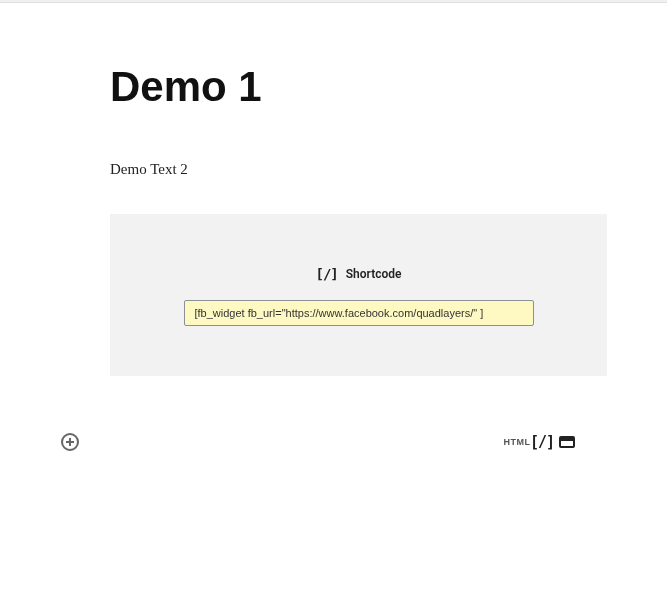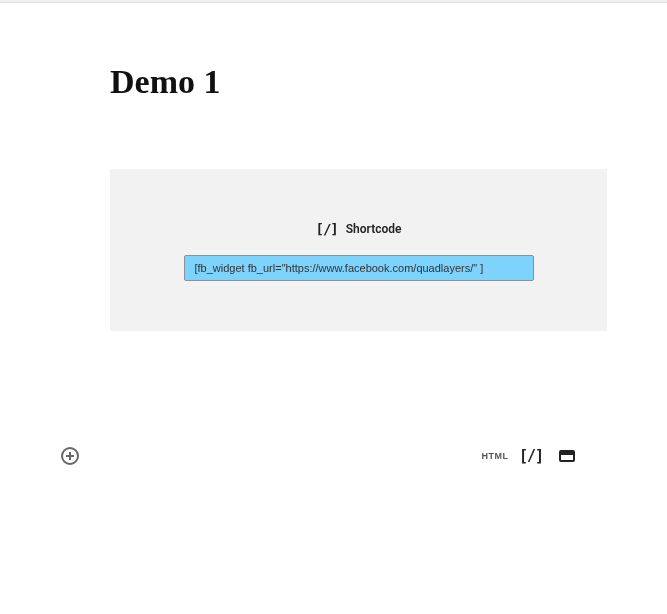--- a/index.html
+++ b/index.html
@@ -12,25 +12,25 @@
   }
   .topbar {
     height: 3px;
     background: #f0f0f0;
     border-bottom: 1px solid #e0e0e0;
   }
   .content-wrap {
     padding: 60px 60px 0 110px;
   }
   .page-title {
-    font-family: Liberation Serif, serif;
-    font-size: 34px;
+    font-family: Liberation Sans, sans-serif;
+    font-size: 42px;
     font-weight: 700;
     color: #111;
-    margin-bottom: 68px;
+    margin-bottom: 50px;
   }
   .body-text {
     font-size: 15px;
     color: #222;
     margin-bottom: 28px;
   }
   .shortcode-block {
     margin-top: 36px;
     background: #f2f2f2;
     padding: 50px 20px 50px 20px;
@@ -56,39 +56,38 @@
     display: flex;
     justify-content: center;
   }
   .shortcode-input {
     width: 350px;
     padding: 6px 10px;
     font-size: 11px;
     font-family: -apple-system, sans-serif;
     border: 1px solid #8c8f94;
     border-radius: 2px;
-    background: #7dd3fc;
+    background: #fef9c3;
     color: #333;
     text-align: left;
   }
   .floating-toolbar {
     position: absolute;
     left: 60px;
     right: 90px;
     top: 432px;
     display: flex;
     align-items: center;
     justify-content: space-between;
     font-family: -apple-system, sans-serif;
   }
   .tb-left, .tb-right {
     display: flex;
-    gap: 16px;
+    gap: 5px;
     align-items: center;
-    margin-top: 14px;
   }
   .tb-btn {
     width: 20px;
     height: 20px;
     display: flex;
     align-items: center;
     justify-content: center;
     cursor: pointer;
     color: #555;
   }
@@ -136,20 +135,21 @@
 </head>
 <body>
 
 <div class="topbar"></div>
 
 <div class="content-wrap">
 
   <h1 class="page-title">Demo 1</h1>
 
 
+  <p class="body-text">Demo Text 2</p>
 
   <div class="shortcode-block">
     <div class="shortcode-header">
       <span class="shortcode-icon">[/]</span>
       <span>Shortcode</span>
     </div>
     <div class="shortcode-input-wrap">
       <input type="text" class="shortcode-input" value="[fb_widget fb_url=&quot;https://www.facebook.com/quadlayers/&quot; ]" style="">
     </div>
   </div>

